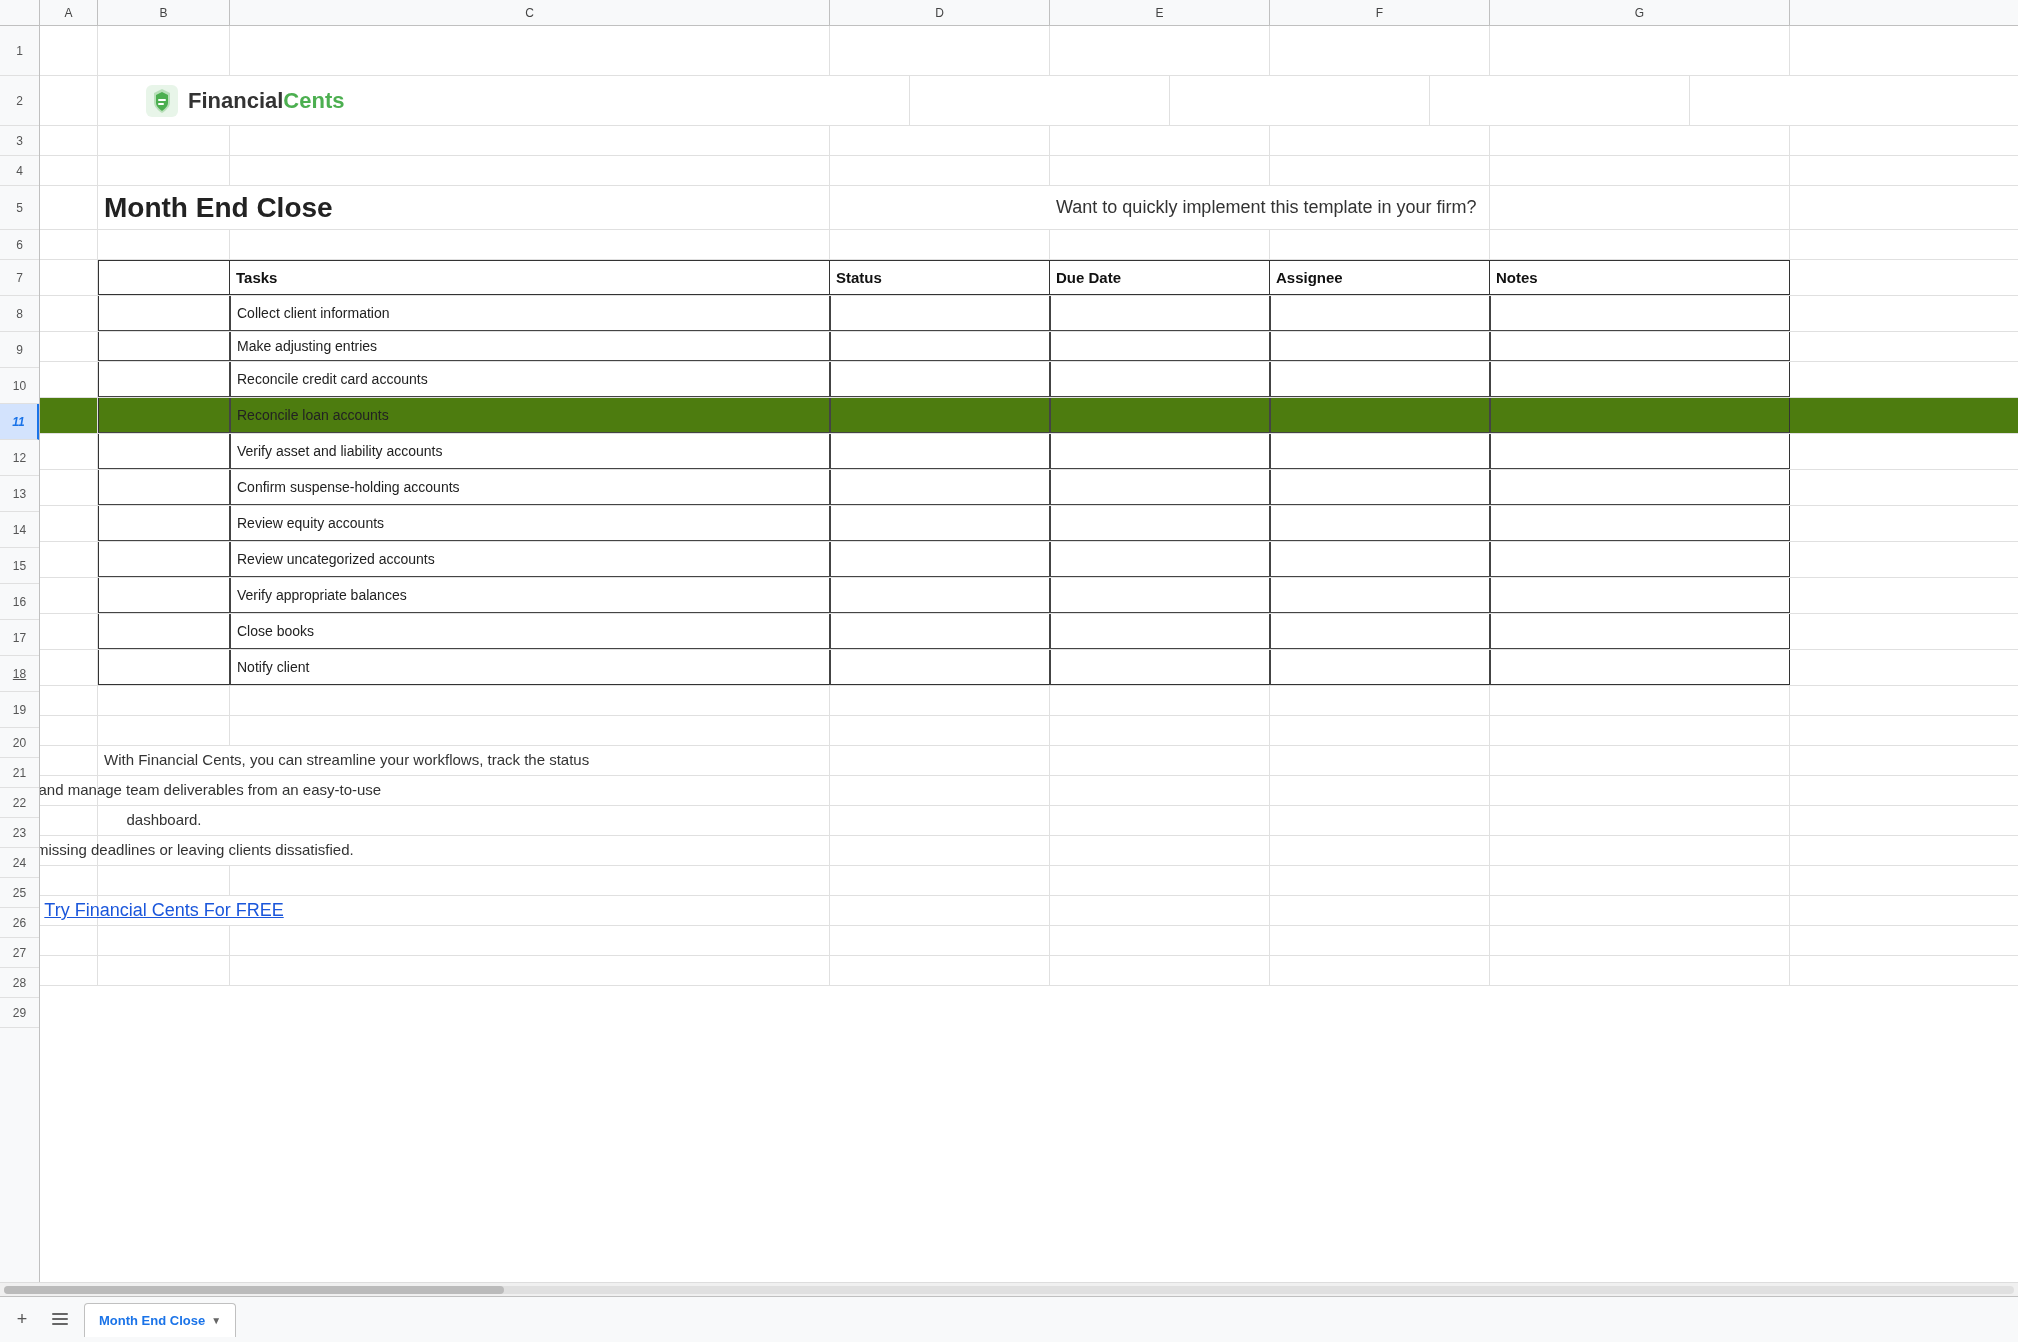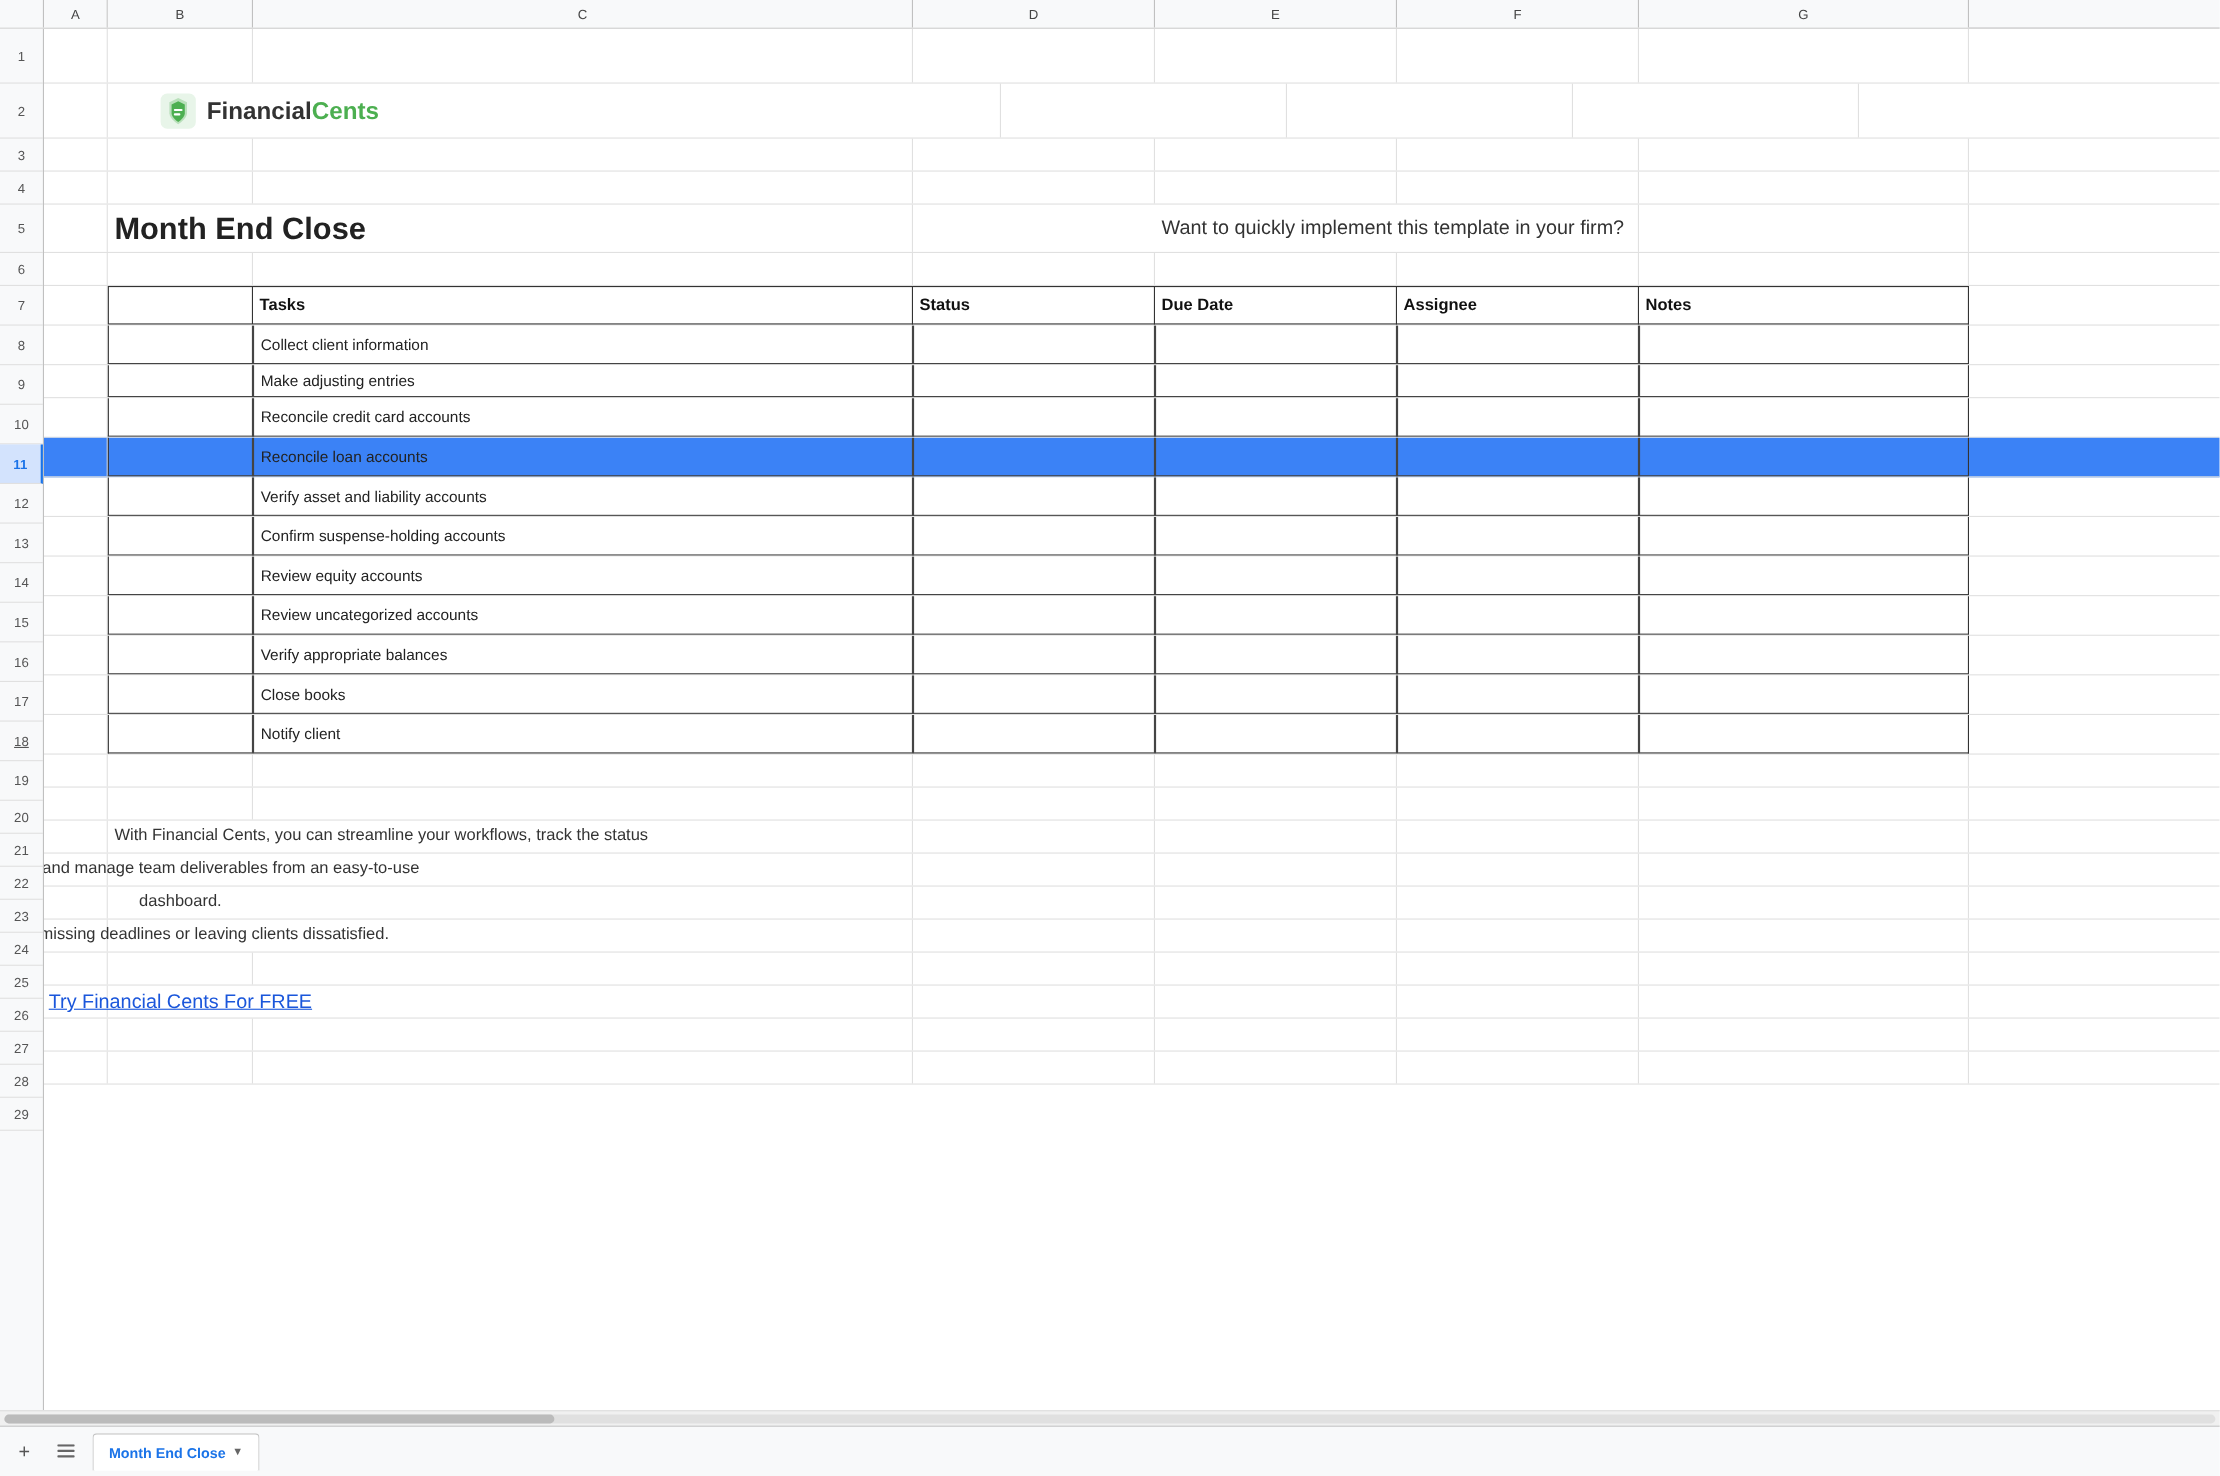--- a/index.html
+++ b/index.html
@@ -301,21 +301,21 @@
       <div class="row-num" style="height:50px;min-height:50px;">1</div>
       <div class="row-num" style="height:50px;min-height:50px;">2</div>
       <div class="row-num">3</div>
       <div class="row-num">4</div>
       <div class="row-num" style="height:44px;min-height:44px;">5</div>
       <div class="row-num">6</div>
       <div class="row-num" style="height:36px;min-height:36px;">7</div>
       <div class="row-num" style="height:36px;min-height:36px;">8</div>
       <div class="row-num" style="height:36px;min-height:36px;">9</div>
       <div class="row-num" style="height:36px;min-height:36px;">10</div>
-      <div class="row-num active" style="height:20px;min-height:36px;">11</div>
+      <div class="row-num active" style="height:20px;min-height:36px;font-style:italic;">11</div>
       <div class="row-num" style="height:28px;min-height:36px;">12</div>
       <div class="row-num" style="height:36px;min-height:36px;">13</div>
       <div class="row-num" style="height:36px;min-height:36px;">14</div>
       <div class="row-num" style="height:36px;min-height:36px;">15</div>
       <div class="row-num" style="height:36px;min-height:36px;">16</div>
       <div class="row-num" style="height:36px;min-height:36px;">17</div>
       <div class="row-num" style="height:36px;min-height:36px;text-decoration:underline;">18</div>
       <div class="row-num" style="height:36px;min-height:36px;">19</div>
       <div class="row-num">20</div>
       <div class="row-num">21</div>
@@ -460,21 +460,21 @@
           <div class="cell col-b table-data-cell" style="border-top:none; border-left:1.5px solid #333;"></div>
           <div class="cell col-c table-data-cell" style="border-top:none;">
             <span>Reconcile credit card accounts</span>
           </div>
           <div class="cell col-d table-data-cell" style="border-top:none;"></div>
           <div class="cell col-e table-data-cell" style="border-top:none;"></div>
           <div class="cell col-f table-data-cell" style="border-top:none;"></div>
           <div class="cell col-g table-data-cell" style="border-top:none; border-right:1.5px solid #333;"></div>
         </div>
 
-        <div class="grid-row" style="height:36px; background:#3b82f6;">
+        <div class="grid-row" style="height:36px; background:#4d7c0f;">
           <div class="cell col-a" style="background:transparent;"></div>
           <div class="cell col-b table-data-cell" style="border-top:none; border-left:1.5px solid #333; background:transparent;"></div>
           <div class="cell col-c table-data-cell" style="border-top:none; background:transparent;">
             <span>Reconcile loan accounts</span>
           </div>
           <div class="cell col-d table-data-cell" style="border-top:none; background:transparent;"></div>
           <div class="cell col-e table-data-cell" style="border-top:none; background:transparent;"></div>
           <div class="cell col-f table-data-cell" style="border-top:none; background:transparent;"></div>
           <div class="cell col-g table-data-cell" style="border-top:none; border-right:1.5px solid #333; background:transparent;"></div>
         </div>

